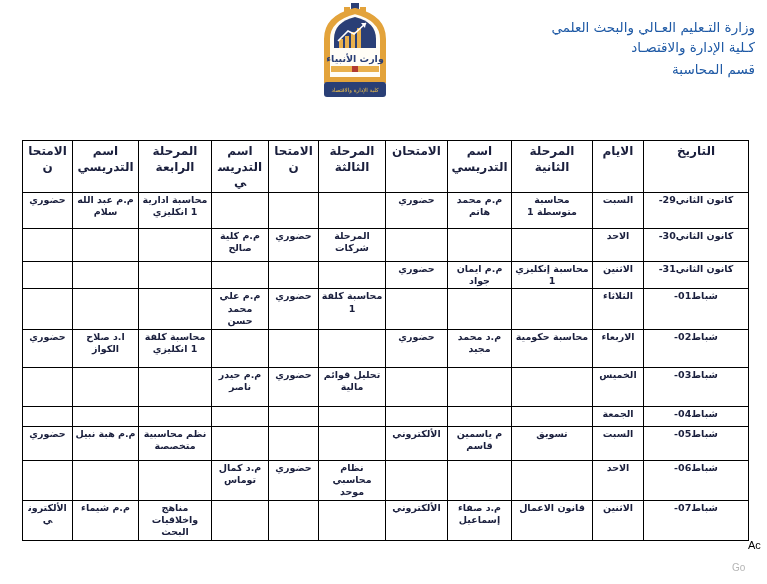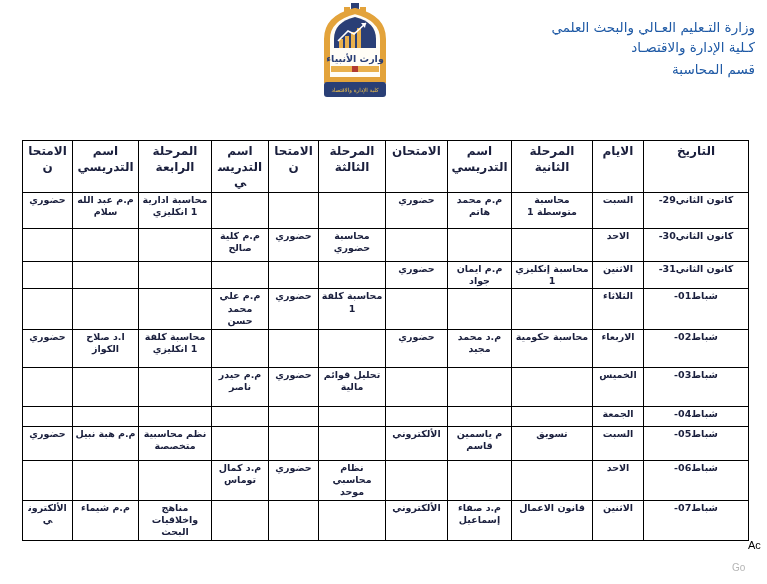--- a/index.html
+++ b/index.html
@@ -104,21 +104,21 @@
         <td>محاسبة ادارية 1 انكليزي</td>
         <td>م.م عبد الله سلام</td>
         <td>حضوري</td>
       </tr>
       <tr style="height: 33px;">
         <td class="c-date">-30كانون الثاني</td>
         <td>الاحد</td>
         <td></td>
         <td></td>
         <td></td>
-        <td>محاسبة حضوري</td>
+        <td>المرحلة شركات</td>
         <td>حضوري</td>
         <td>م.م كلية صالح</td>
         <td></td>
         <td></td>
         <td></td>
       </tr>
       <tr style="height: 23px;">
         <td class="c-date">-31كانون الثاني</td>
         <td>الاثنين</td>
         <td>محاسبة إنكليزي 1</td>

